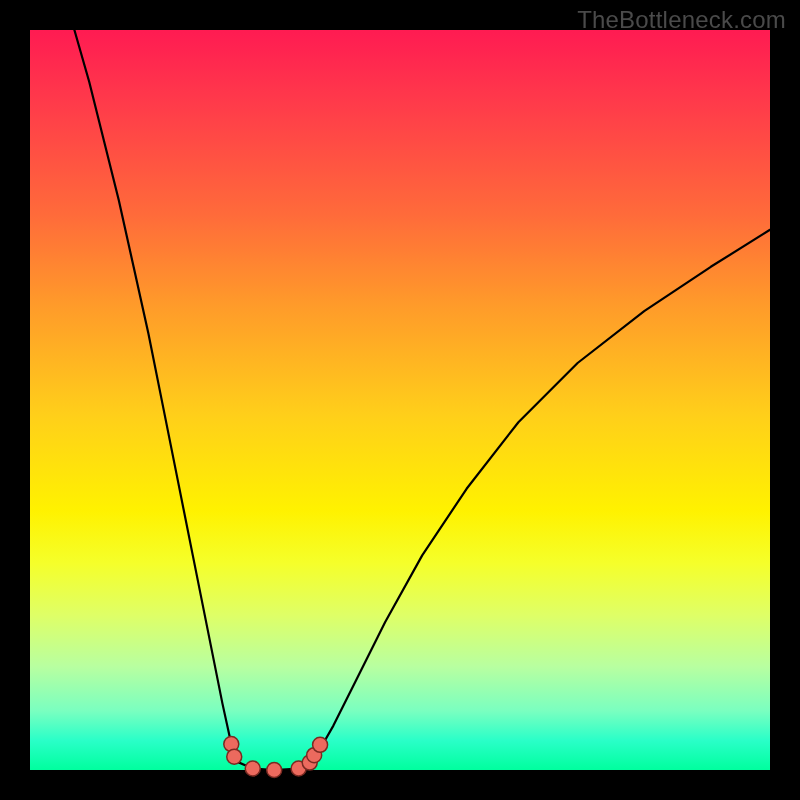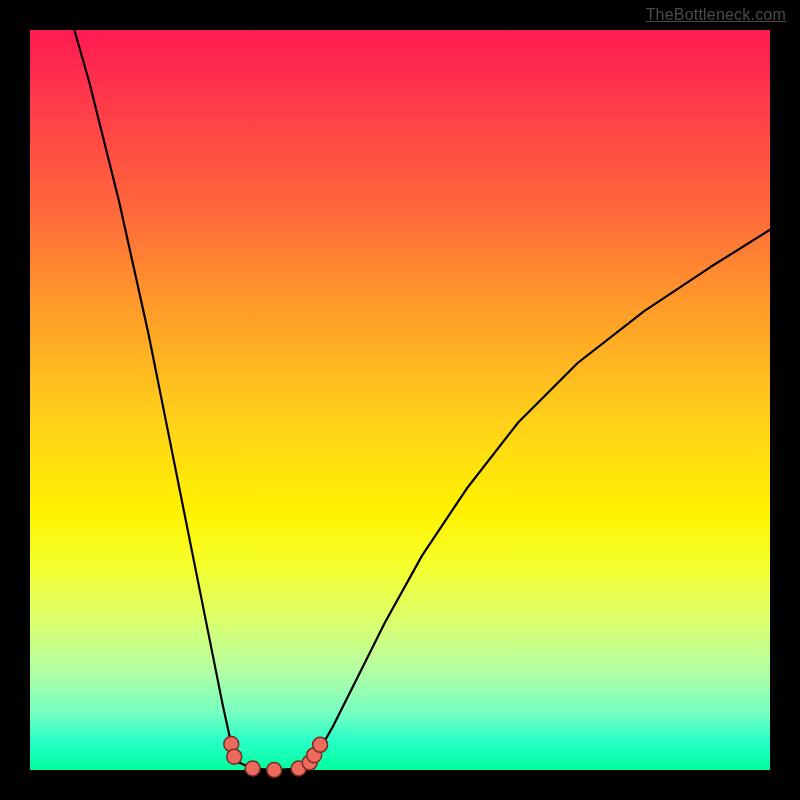--- a/index.html
+++ b/index.html
@@ -30,25 +30,24 @@
       #7affc0 92%,
       #2affc8 96%,
       #00ff9e 100%
     );
   }
   .watermark {
     position: absolute;
     top: 6px;
     right: 14px;
     color: #4a4a4a;
-    font-size: 16px;
+    font-size: 24px;
     font-weight: 500;
     letter-spacing: 0.2px;
     user-select: none;
-    text-decoration: underline;
   }
   svg.plot {
     position: absolute;
     left: 0;
     top: 0;
   }
 </style>
 </head>
 <body>
 

